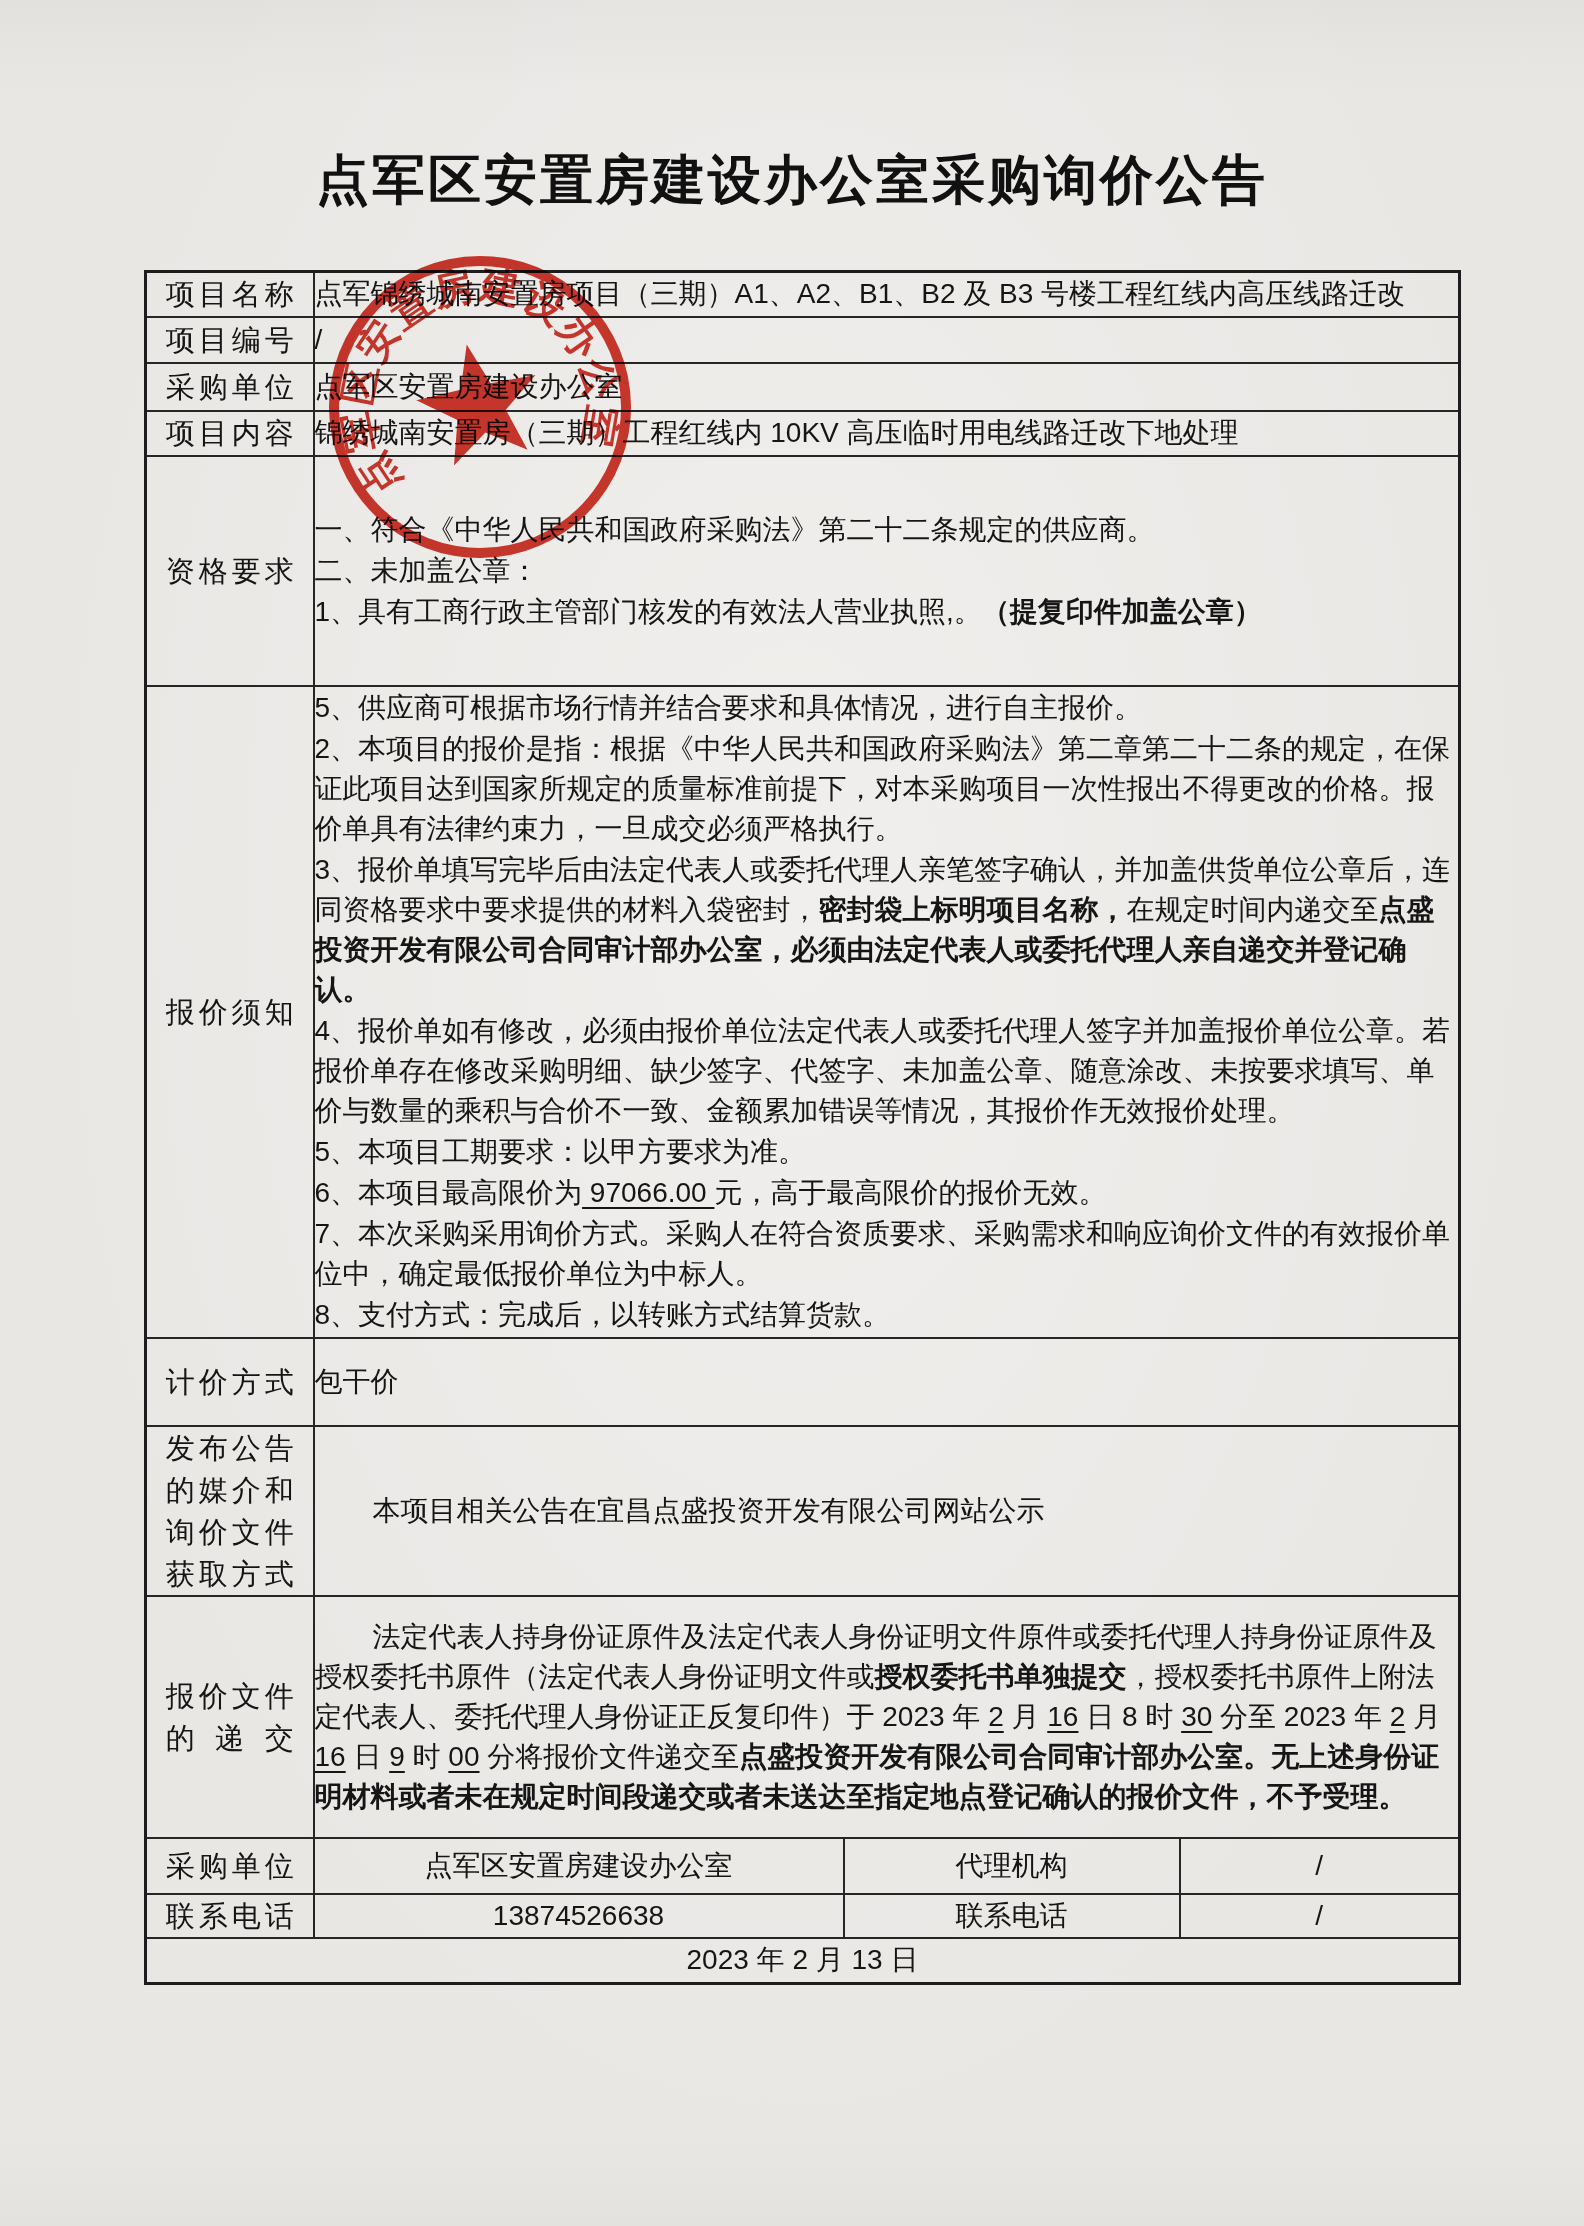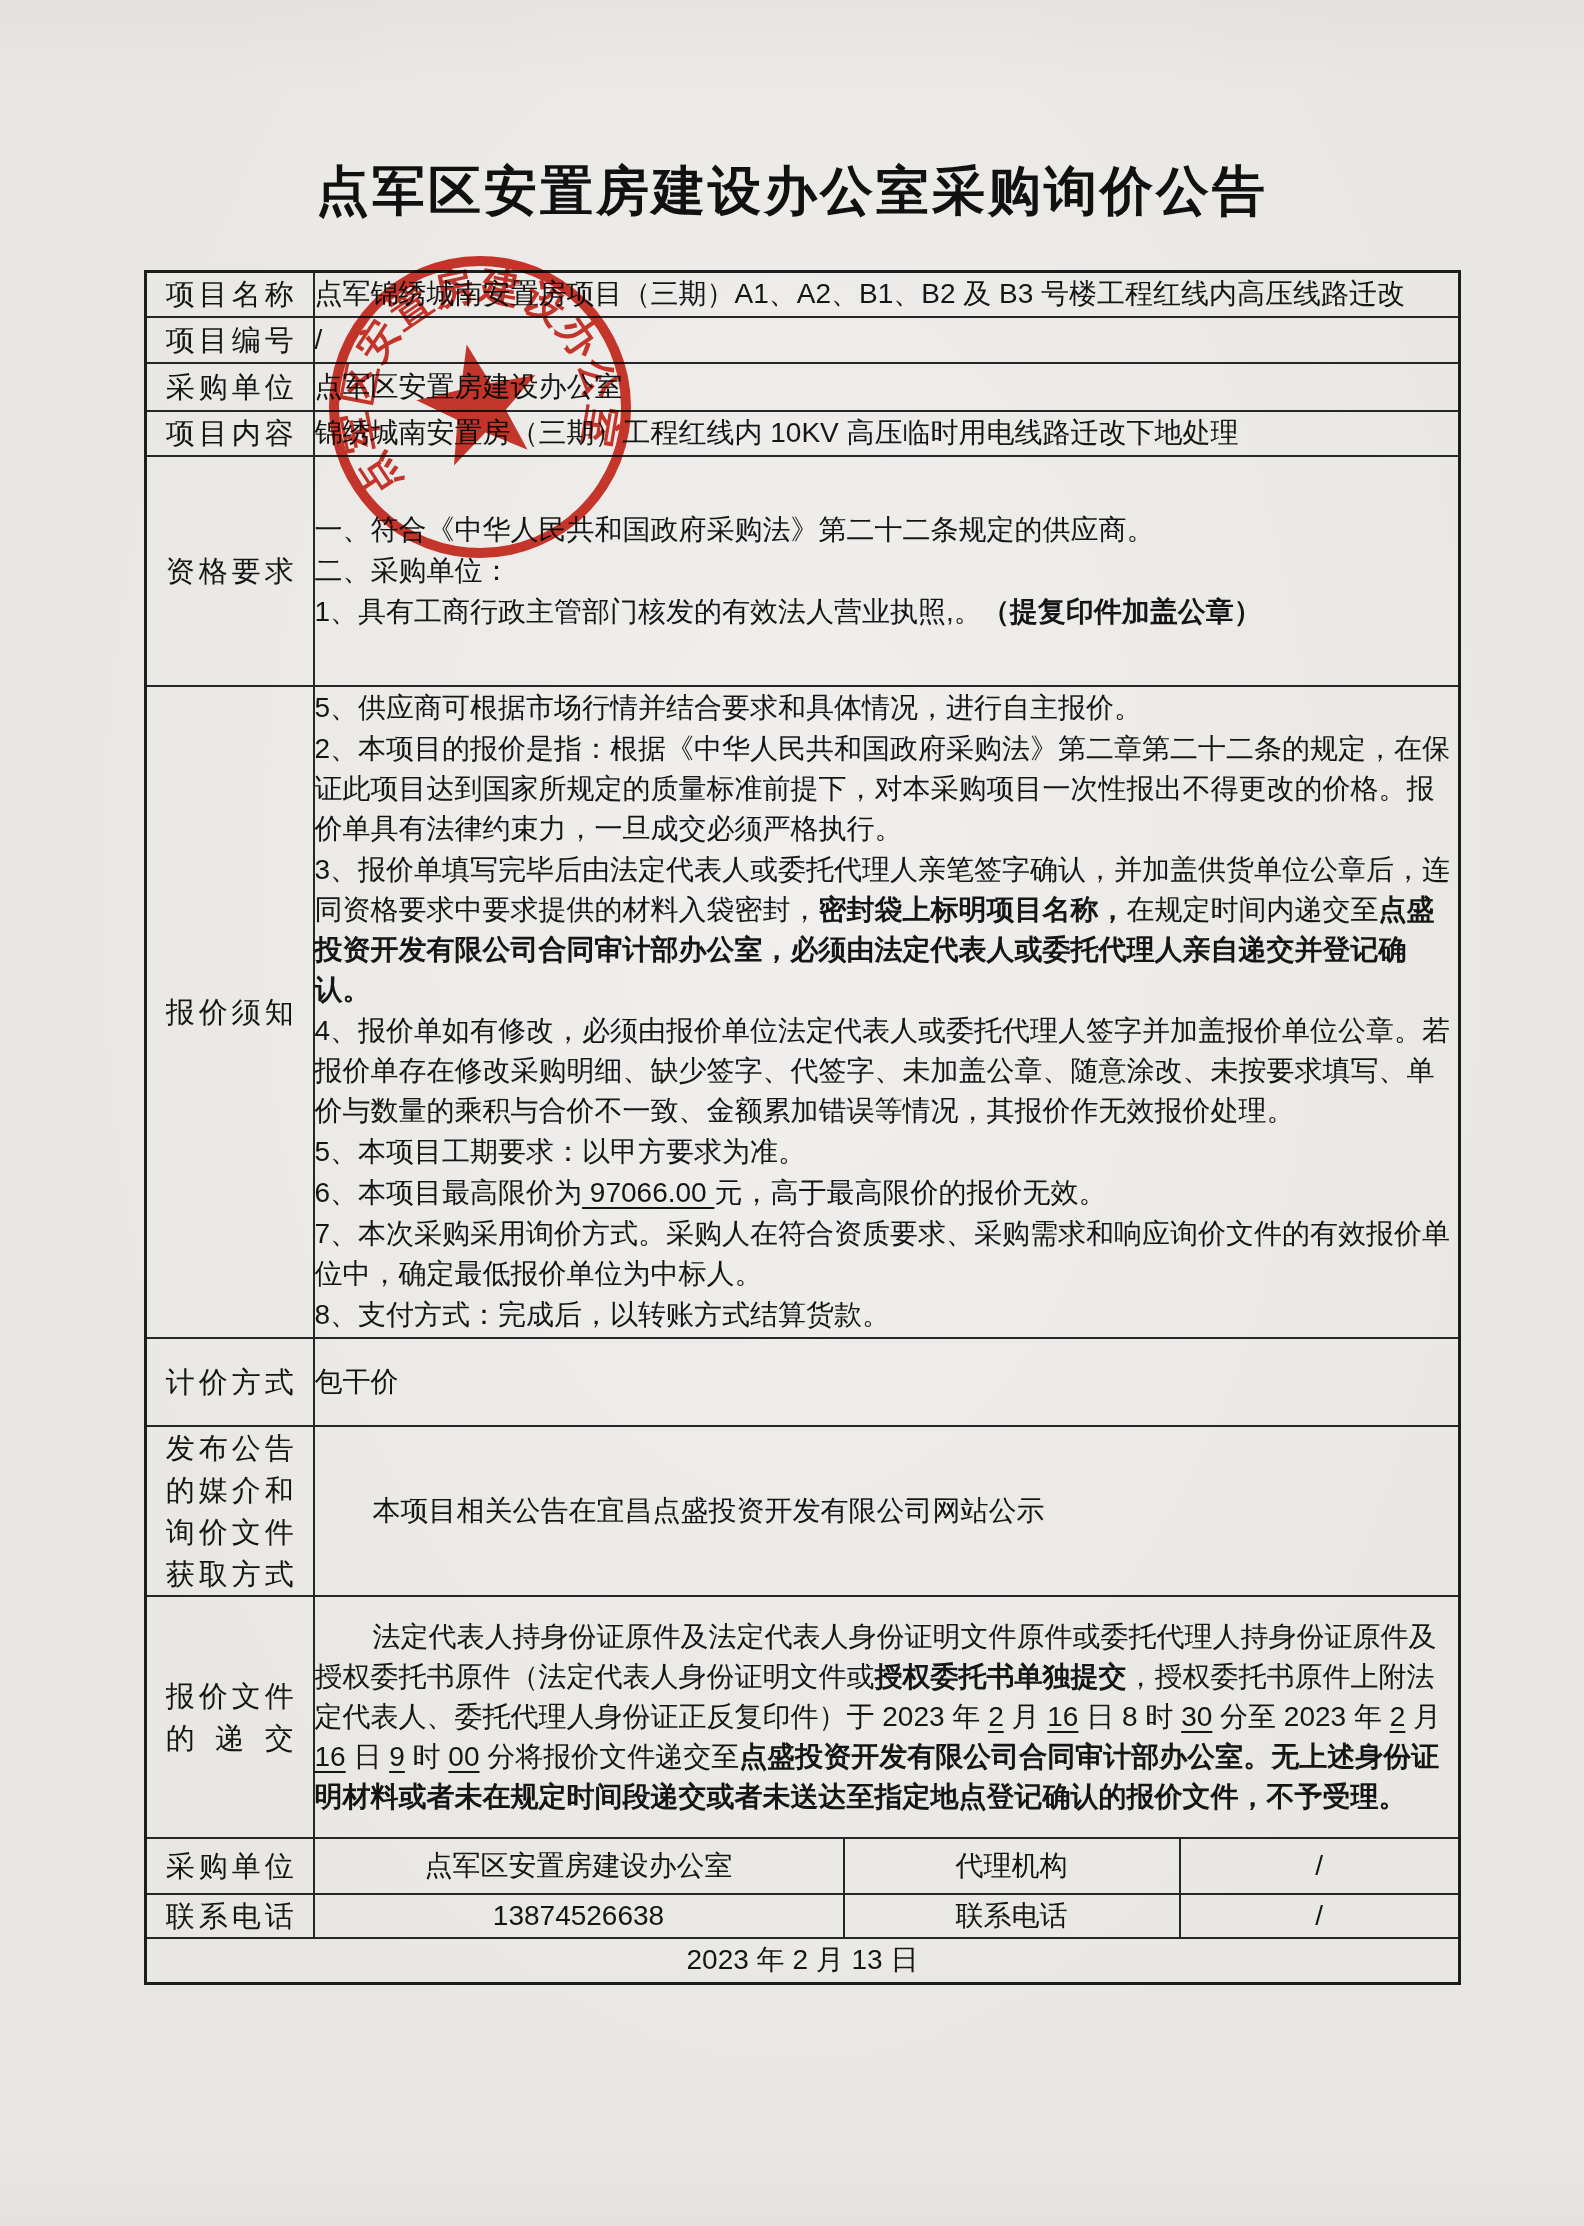--- a/index.html
+++ b/index.html
@@ -8,21 +8,21 @@
     width:1584px; height:2226px;
     background:
       radial-gradient(ellipse at 50% 40%, rgba(255,255,255,0.35), rgba(0,0,0,0) 70%),
       linear-gradient(180deg, #e3e1de 0%, #e9e7e4 4%, #e9e7e4 96%, #e4e2df 100%);
     background-color:#e8e6e3;
     font-family:"Liberation Sans", sans-serif;
     color:#161616;
     overflow:hidden;
   }
   .doc-title {
-    position:absolute; top:156px; left:0; width:100%;
+    position:absolute; top:145px; left:0; width:100%;
     text-align:center;
     font-size:53px; font-weight:700; letter-spacing:3px;
     color:#111;
   }
   table.doc-table {
     position:absolute; left:144px; top:270px;
     width:1314px;
     border-collapse:collapse;
     table-layout:fixed;
     padding-left:25px;
@@ -104,21 +104,21 @@
         <td class="content-cell" colspan="3">
             <div class="para"><span>锦绣城南安置房（三期）工程红线内 10KV 高压临时用电线路迁改下地处理</span></div>
           </td>
       </tr>
       <tr style="height:230px">
         <td class="label-cell">
             <span class="label-line">资格要求</span>
           </td>
         <td class="content-cell" colspan="3">
             <div class="para"><span>一、符合《中华人民共和国政府采购法》第二十二条规定的供应商。</span></div>
-            <div class="para"><span>二、采购单位：</span></div>
+            <div class="para"><span>二、未加盖公章：</span></div>
             <div class="para"><span>1、具有工商行政主管部门核发的有效法人营业执照,。</span><span class="b">（提复印件加盖公章）</span></div>
           </td>
       </tr>
       <tr style="height:652px">
         <td class="label-cell">
             <span class="label-line">报价须知</span>
           </td>
         <td class="content-cell" colspan="3">
             <div class="para"><span>5、供应商可根据市场行情并结合要求和具体情况，进行自主报价。</span></div>
             <div class="para"><span>2、本项目的报价是指：根据《中华人民共和国政府采购法》第二章第二十二条的规定，在保证此项目达到国家所规定的质量标准前提下，对本采购项目一次性报出不得更改的价格。报价单具有法律约束力，一旦成交必须严格执行。</span></div>

